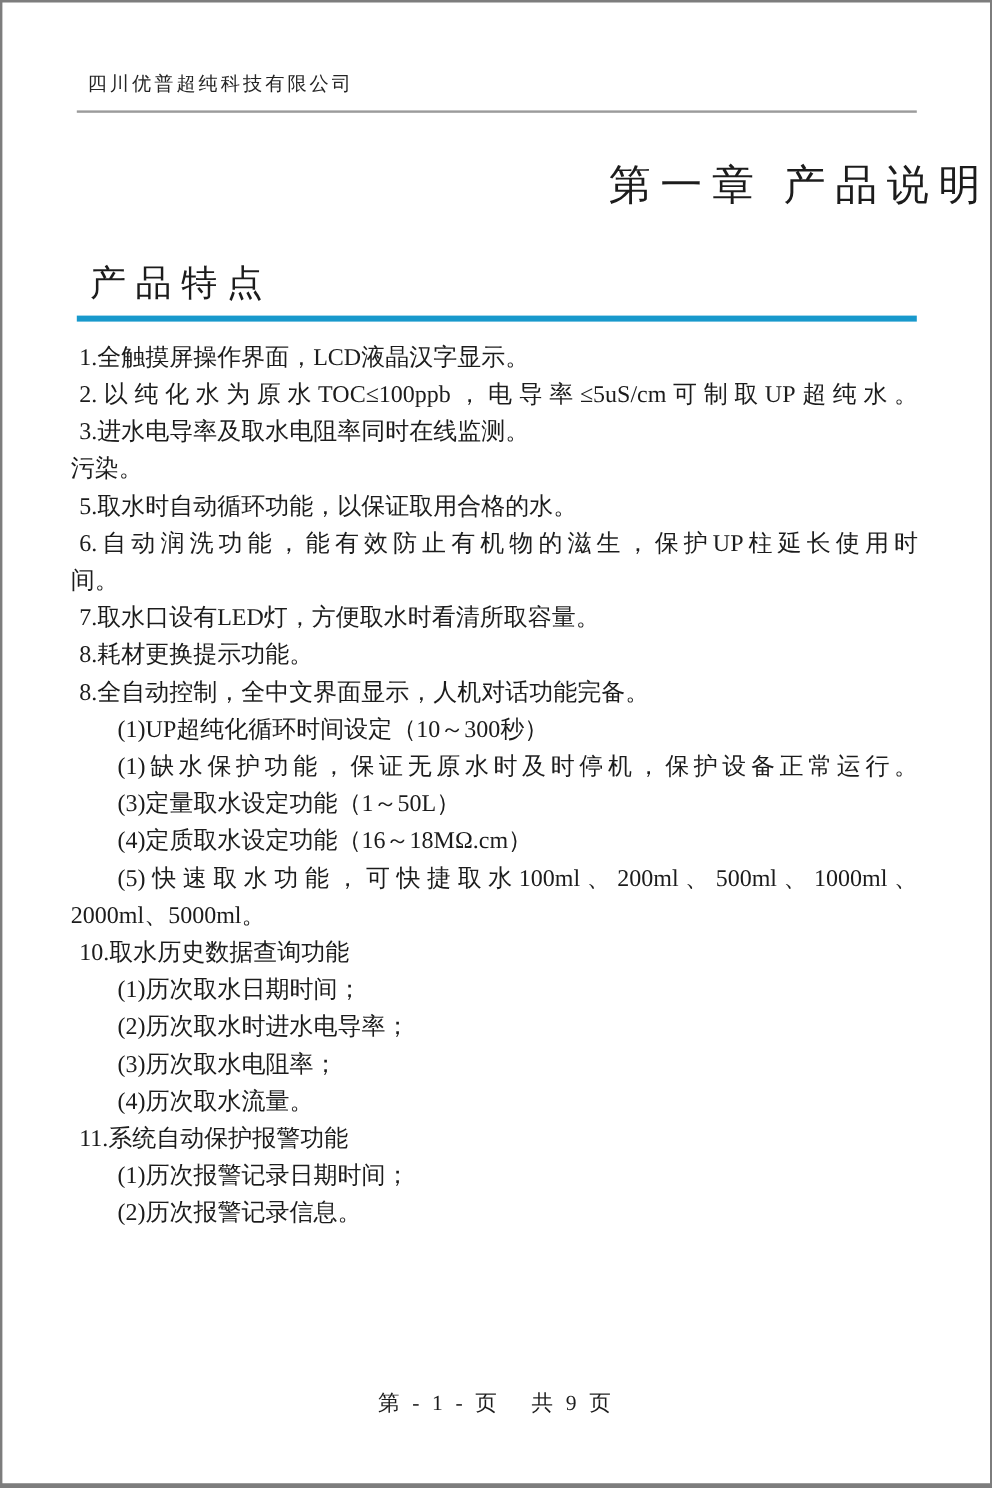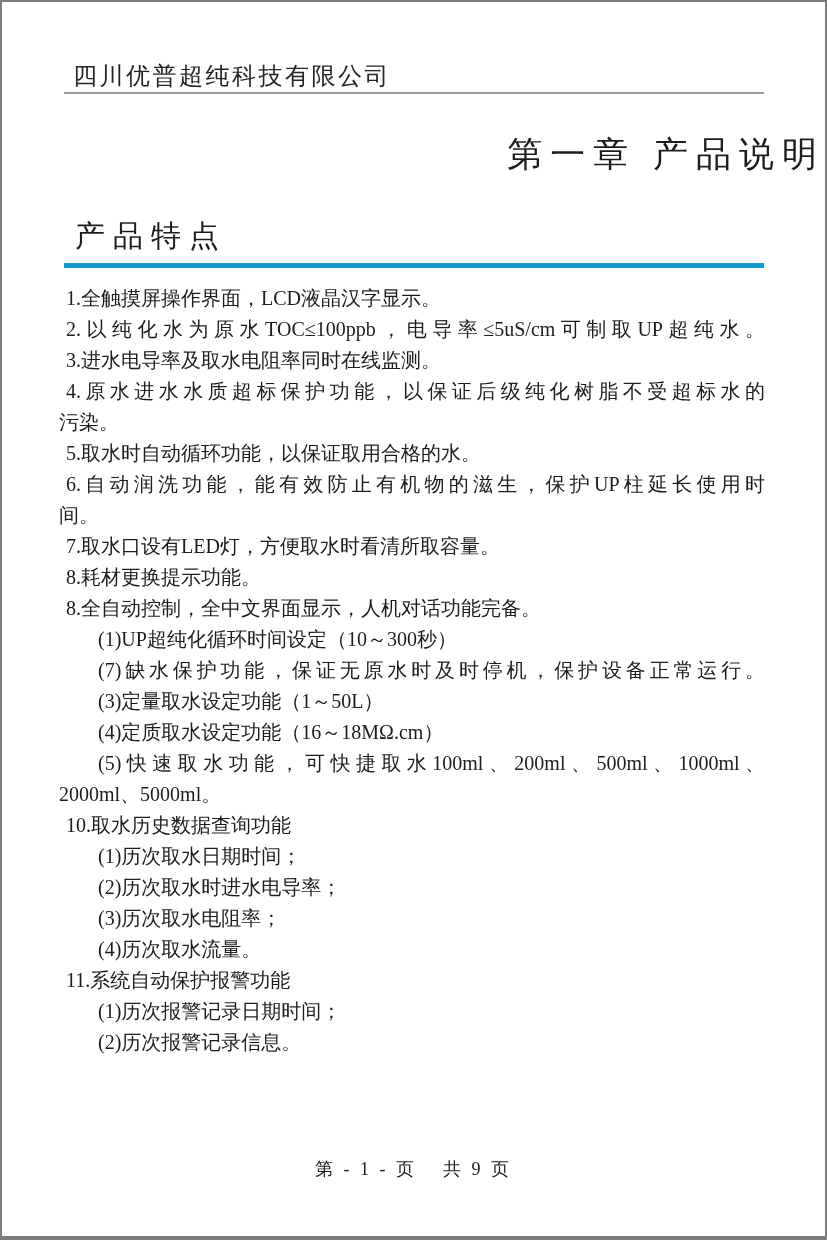--- a/index.html
+++ b/index.html
@@ -19,21 +19,21 @@
     position:relative;
     width:827px;height:1240px;
     background:#ffffff;
     border:2px solid var(--page-border);
     border-bottom-width:4px;
     overflow:hidden;
   }
   .header-company{
     position:absolute;left:71px;top:58px;
     font-family:Liberation Serif, serif;
-    font-size:24px;letter-spacing:2.5px;
+    font-size:16px;letter-spacing:2.5px;
     color:#242424;
     white-space:nowrap;
   }
   .header-rule{
     position:absolute;left:62px;top:90px;
     width:700px;height:2px;
     background:var(--header-rule);
   }
   .chapter-title{
     position:absolute;left:0;top:129px;width:100%;
@@ -94,30 +94,29 @@
 
   <h2 class="section-heading">产品特点</h2>
 
   <div class="accent-rule"></div>
 
   <div class="features">
 
   <p class="item">1.全触摸屏操作界面，LCD液晶汉字显示。</p>
       <p class="item full">2.以纯化水为原水TOC≤100ppb，电导率≤5uS/cm可制取UP超纯水。</p>
       <p class="item">3.进水电导率及取水电阻率同时在线监测。</p>
-      <p class="item full">4.原水进水水质超标保护功能，以保证后级纯化树脂不受超标水的</p>
       <p class="wrap">污染。</p>
       <p class="item">5.取水时自动循环功能，以保证取用合格的水。</p>
       <p class="item full">6.自动润洗功能，能有效防止有机物的滋生，保护UP柱延长使用时</p>
       <p class="wrap">间。</p>
       <p class="item">7.取水口设有LED灯，方便取水时看清所取容量。</p>
       <p class="item">8.耗材更换提示功能。</p>
       <p class="item">8.全自动控制，全中文界面显示，人机对话功能完备。</p>
       <p class="sub">(1)UP超纯化循环时间设定（10～300秒）</p>
-      <p class="sub full">(7)缺水保护功能，保证无原水时及时停机，保护设备正常运行。</p>
+      <p class="sub full">(1)缺水保护功能，保证无原水时及时停机，保护设备正常运行。</p>
       <p class="sub">(3)定量取水设定功能（1～50L）</p>
       <p class="sub">(4)定质取水设定功能（16～18MΩ.cm）</p>
       <p class="sub full">(5)快速取水功能，可快捷取水100ml、200ml、500ml、1000ml、</p>
       <p class="wrap">2000ml、5000ml。</p>
       <p class="item">10.取水历史数据查询功能</p>
       <p class="sub">(1)历次取水日期时间；</p>
       <p class="sub">(2)历次取水时进水电导率；</p>
       <p class="sub">(3)历次取水电阻率；</p>
       <p class="sub">(4)历次取水流量。</p>
       <p class="item">11.系统自动保护报警功能</p>

